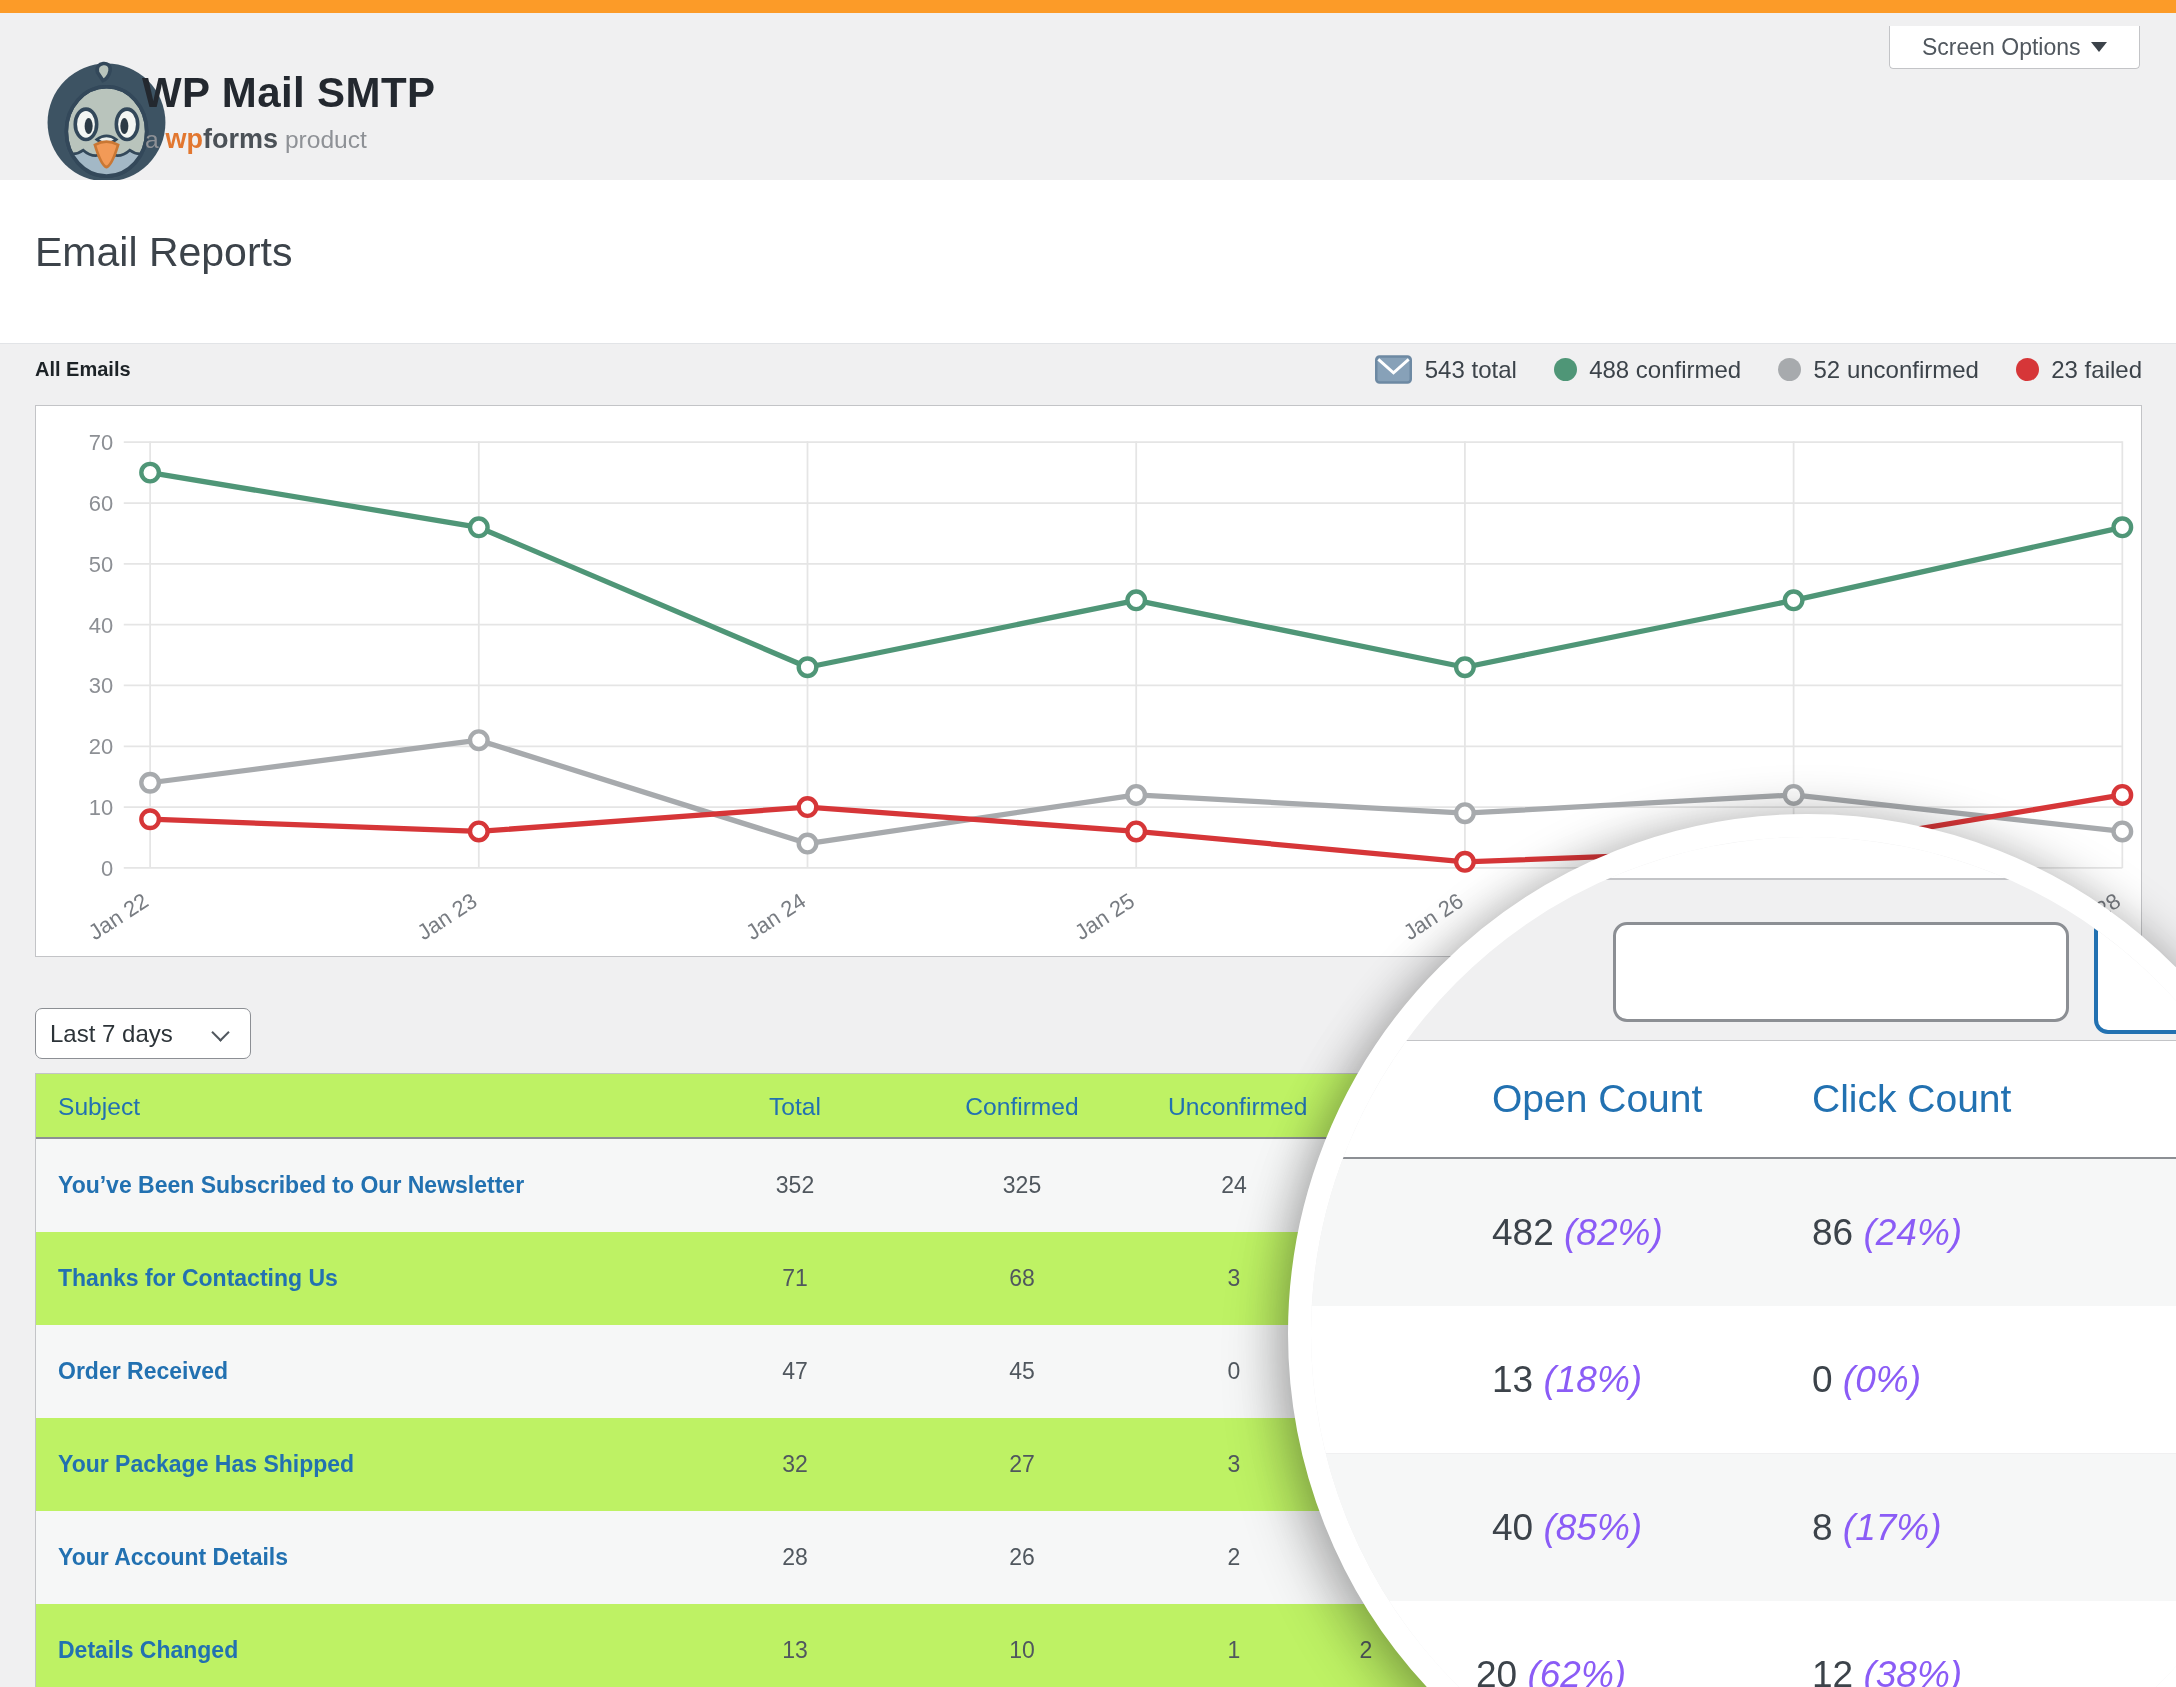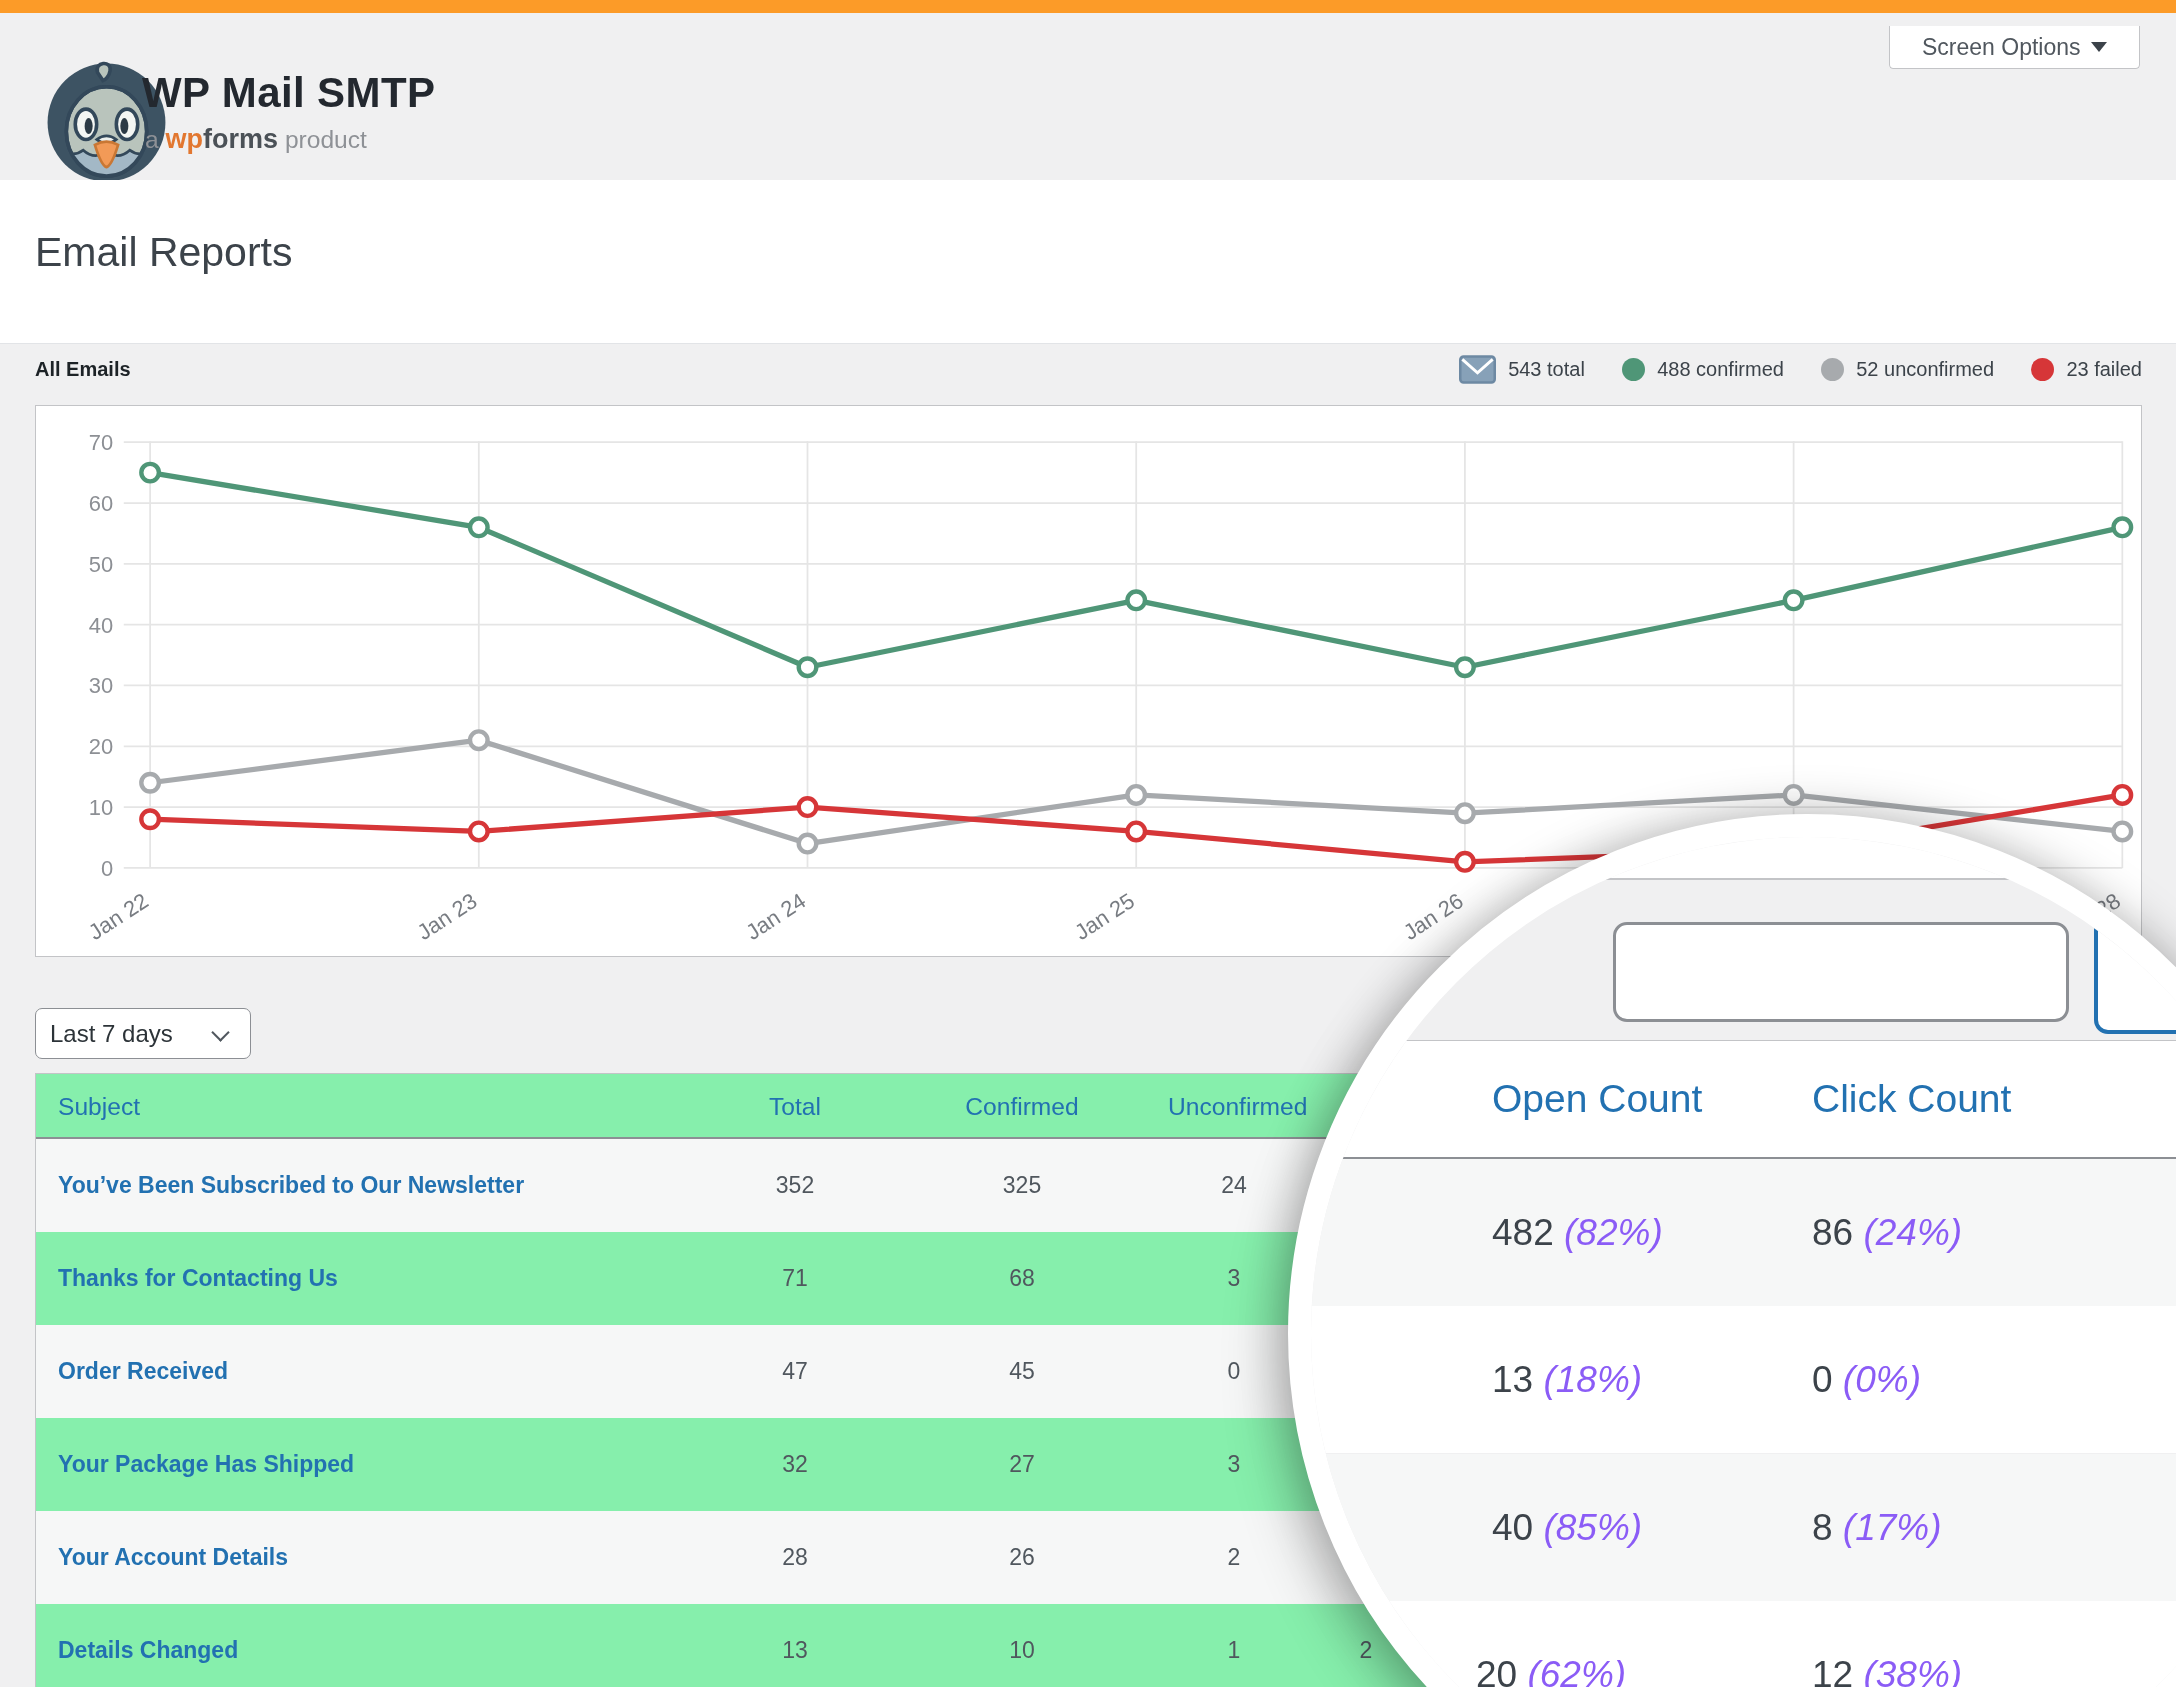--- a/index.html
+++ b/index.html
@@ -28,37 +28,37 @@
       border-bottom:0.9px solid #e2e4e7;padding-left:20px; }
   .page-title { position:absolute; left:35px; top:49px; font-size:41px; font-weight:400; color:#3c434a; }
 
   
   .content { position:absolute; left:0; top:344px; width:2177px; height:1343px; background:#f0f0f1; }
 
   .section-head { position:absolute; left:35px; top:0; height:51px; display:flex; align-items:center; }
   .section-title { font-size:20px; font-weight:600; color:#1d2327; }
   .legend { position:absolute; right:35px; top:0; height:51px; display:flex; align-items:center; gap:37px; }
   .legend-item { display:flex; align-items:center; gap:12.3px; }
-  .legend-label { font-size:20px; color:#3c434a; }
+  .legend-label { font-size:24px; color:#3c434a; }
   .dot { width:23px; height:23px; border-radius:50%; display:inline-block; }
 
   
   .chart-panel { position:absolute; left:35px; top:61px; width:2107px; height:552px;
       background:#fff; border:1.8px solid #c3c4c7; }
   .chart-panel svg { position:absolute; left:0; top:0; }
 
   
   .select-box { position:absolute; left:35px; top:664px; width:216px; height:51px; background:#fff;
       border:1.8px solid #8c8f94; border-radius:7px; display:flex; align-items:center;
       padding-left:14px; font-size:24px; color:#2c3338; cursor:pointer; }
   .sel-chevron { position:absolute; right:23px; top:16.7px; width:13px; height:13px;
       border-right:2.6px solid #50575e; border-bottom:2.6px solid #50575e; transform:rotate(45deg); }
 
   
-  .table-panel { position:absolute; left:35px; top:729px; width:2107px; height:614px; background:#86efac;
+  .table-panel { position:absolute; left:35px; top:729px; width:2107px; height:614px; background:#bef264;
       border:1.8px solid #c3c4c7; border-bottom:none; overflow:hidden; }
   .thead { position:relative; height:65px; border-bottom:2.6px solid #8c8f94; }
   .thead .cell { color:#2271b1; font-size:24.6px; line-height:65px; font-weight:400; }
   .cell { position:absolute; top:0; }
   .c-subject { left:22px; }
   .c-total   { left:693px;  width:132px; text-align:center; }
   .c-conf    { left:920px; width:132px; text-align:center; }
   .c-unconf  { left:1132px; width:132px; text-align:center; }
   .c-failed  { left:1264px; width:132px; text-align:center; }
   .trow { position:relative; height:93px; }

